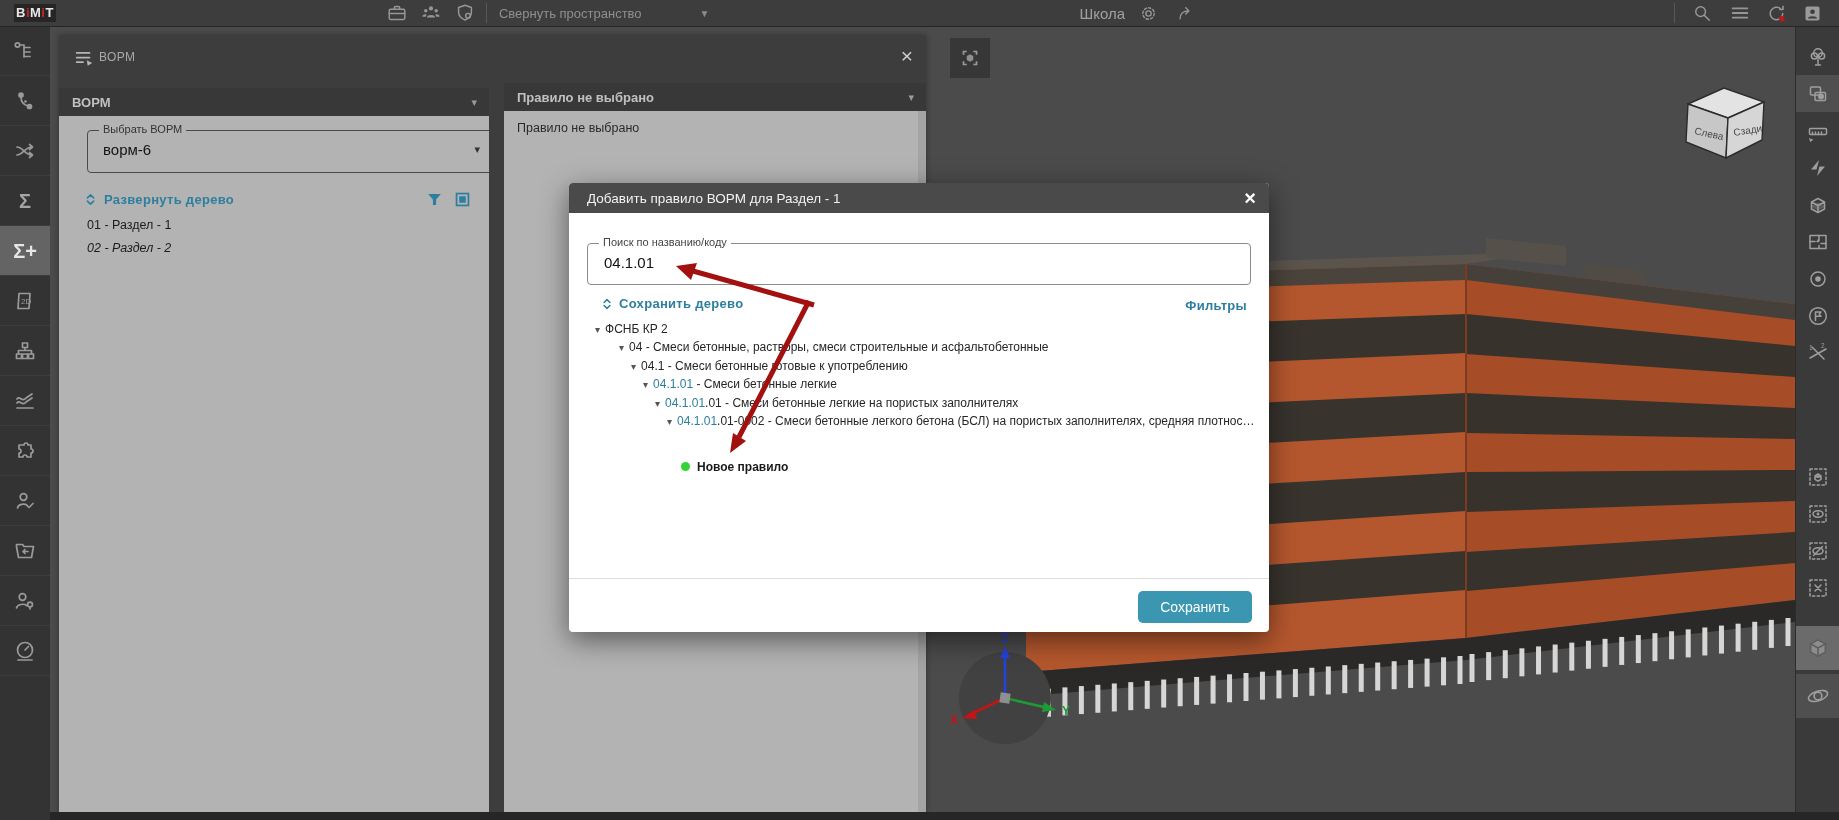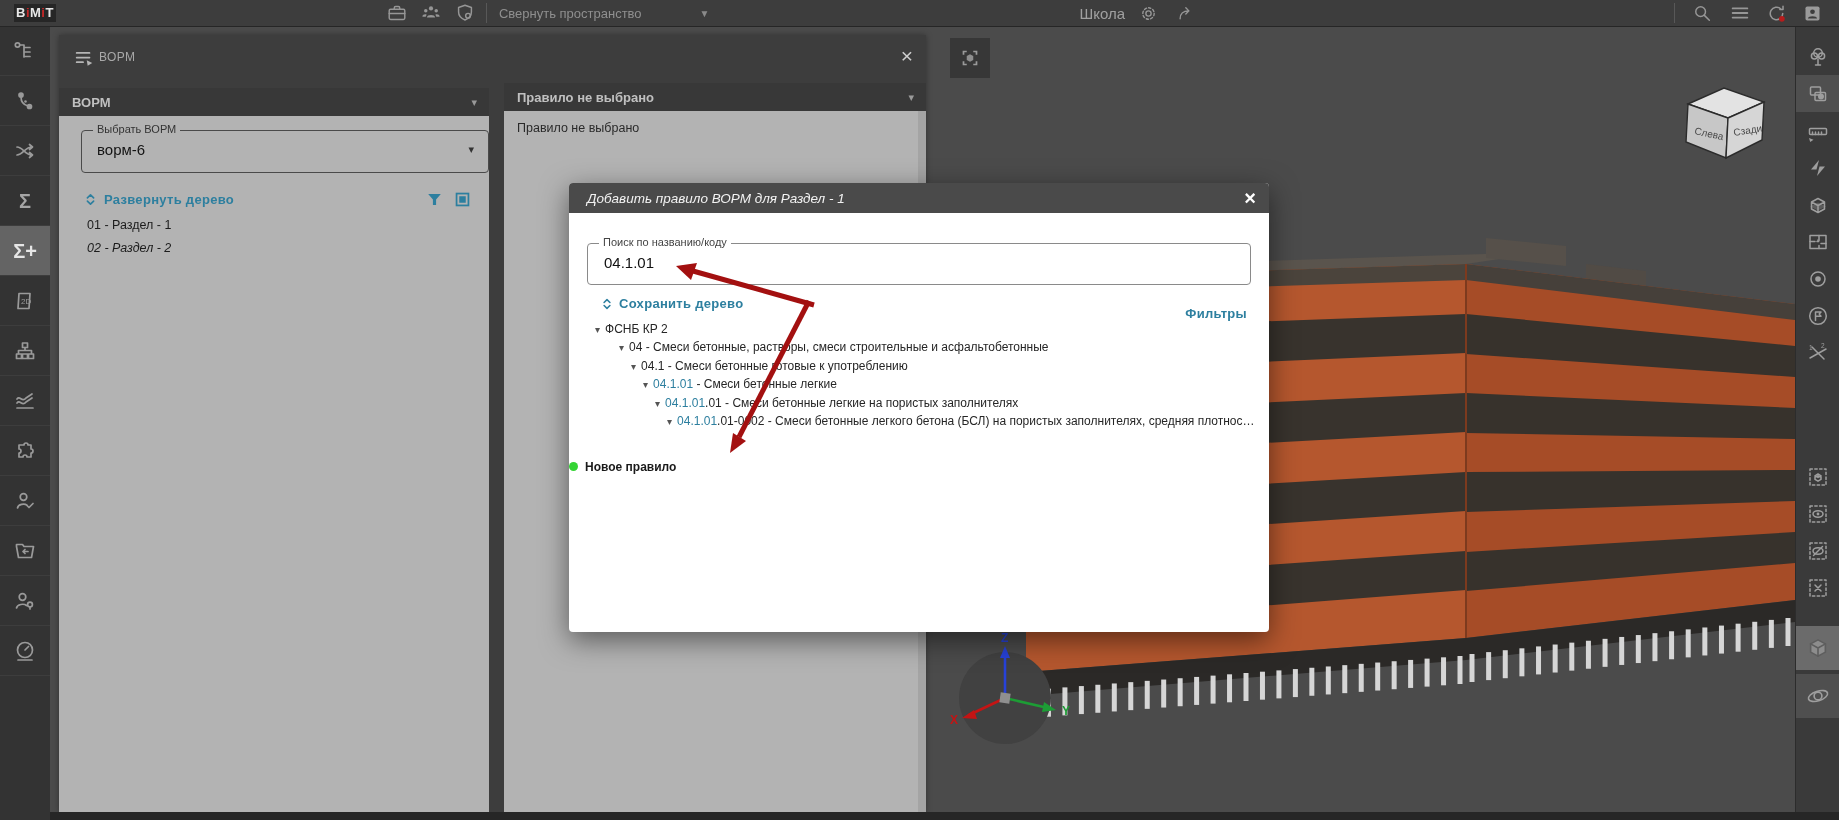--- a/index.html
+++ b/index.html
@@ -59,36 +59,36 @@
   .rtoolbar{left:1795px;top:26px;width:44px;height:794px;background:#3a3a3a;border-left:1px solid #2c2c2c;z-index:20;}
   .rt-cell{position:absolute;left:0;width:44px;height:37px;display:flex;align-items:center;justify-content:center;}
   .rt-cell svg{stroke:#9e9e9e;fill:none;stroke-width:1.5;stroke-linecap:round;stroke-linejoin:round;}
   .rt-cell.big{height:44px;}
   .rt-cell.active{background:#6b6b6b;}
   .rt-cell.semi{background:#4f4f4f;}
   
   .modal{left:569px;top:183px;width:700px;height:449px;background:#fff;border-radius:4px;
          box-shadow:0 8px 28px rgba(0,0,0,.5);z-index:40;overflow:hidden;}
   .m-head{position:absolute;left:0;top:0;right:0;height:30px;background:#4a4a4a;display:flex;align-items:center;}
-  .m-head .t{color:#f2f2f2;font-size:13.5px;margin-left:18px;font-style:italic;}
+  .m-head .t{color:#f2f2f2;font-size:13.5px;margin-left:18px;}
   .m-close{margin-left:auto;margin-right:13px;color:#fff;font-size:20px;font-weight:bold;line-height:20px;}
   .m-field{position:absolute;left:18px;top:60px;width:662px;height:40px;border:1px solid #8a8a8a;border-radius:4px;}
   .m-field .flabel{position:absolute;top:-8px;left:11px;background:#fff;padding:0 4px;font-size:11px;color:#444;}
   .m-field .fvalue{position:absolute;left:16px;top:10px;font-size:15px;color:#111;}
   .m-linkrow{position:absolute;left:31px;top:113px;right:22px;height:18px;}
-  .m-filters{position:absolute;right:0;top:10px;}
+  .m-filters{position:absolute;right:0;top:2px;}
   .m-collapse{position:absolute;left:0;top:0;display:flex;align-items:center;gap:5px;}
   .m-tree{position:absolute;left:0;top:139px;right:6px;}
   .trow{position:relative;height:18.4px;font-size:12px;color:#262626;white-space:nowrap;}
   .trow .caret{color:#555;font-size:10px;margin-right:5px;}
   .trow .code{color:#2d7f9f;}
   .trow .dot{display:inline-block;width:9px;height:9px;border-radius:50%;background:#35d435;margin-right:7px;}
   .trow.newrule{font-weight:bold;color:#1a1a1a;}
   .lvl0{padding-left:26px;}.lvl1{padding-left:38px;}.lvl2{padding-left:50px;}.lvl3{padding-left:62px;}
-  .lvl4{padding-left:74px;}.lvl5{padding-left:86px;}.lvl6{padding-left:98px;}.lvl7{margin-top:28px;}
+  .lvl4{padding-left:74px;}.lvl5{padding-left:86px;}.lvl6{padding-left:98px;}.lvl7{padding-left:112px;margin-top:28px;}
   .m-footer{position:absolute;left:0;right:0;top:395px;bottom:0;border-top:1px solid #ddd;}
   .save-btn{position:absolute;right:17px;top:12px;width:114px;height:32px;background:#3b97b1;border:none;
             border-radius:5px;color:#fff;font-size:14px;font-family:inherit;}
   .bottom-strip{left:50px;top:812px;width:1789px;height:8px;background:#262626;z-index:25;}
   .arrows{left:0;top:0;width:1839px;height:820px;z-index:60;pointer-events:none;}
 </style>
 </head>
 <body>
 
 <div class="abs topbar">
@@ -459,21 +459,21 @@
   </span>
   <span class="abs wrap-title">ВОРМ</span>
   <span class="abs wrap-close">×</span>
 
   <div class="abs panel panel1">
     <div class="p-head">
       <span class="t">ВОРМ</span>
       <span class="c">▾</span>
     </div>
     <div class="p-body">
-      <div class="field" style="left:22px;top:14px;width:406px;height:41px;">
+      <div class="field" style="left:28px;top:14px;width:406px;height:41px;">
         <span class="flabel">Выбрать ВОРМ</span>
         <span class="fvalue">ворм-6</span>
         <span class="fcaret">▾</span>
       </div>
       <div class="abs" style="left:24px;top:76px;display:flex;align-items:center;gap:6px;">
         <svg width="15" height="15" viewBox="0 0 24 24" style="stroke:#2d7f9f;fill:none;stroke-width:2.6;stroke-linecap:round;stroke-linejoin:round;">
           <path d="M7 9.5l5-5 5 5M7 14.5l5 5 5-5"></path>
         </svg>
         <span class="link-teal">Развернуть дерево</span>
       </div>
@@ -525,20 +525,23 @@
   </div>
   <div class="m-tree">
     <div class="trow lvl0"><span class="caret">▾</span><span class="code"></span><span>ФСНБ КР 2</span></div>
     <div class="trow lvl2"><span class="caret">▾</span><span class="code"></span><span>04 - Смеси бетонные, растворы, смеси строительные и асфальтобетонные</span></div>
     <div class="trow lvl3"><span class="caret">▾</span><span class="code"></span><span>04.1 - Смеси бетонные готовые к употреблению</span></div>
     <div class="trow lvl4"><span class="caret">▾</span><span class="code">04.1.01</span><span> - Смеси бетонные легкие</span></div>
     <div class="trow lvl5"><span class="caret">▾</span><span class="code">04.1.01</span><span>.01 - Смеси бетонные легкие на пористых заполнителях</span></div>
     <div class="trow lvl6"><span class="caret">▾</span><span class="code">04.1.01</span><span>.01-0002 - Смеси бетонные легкого бетона (БСЛ) на пористых заполнителях, средняя плотнос…</span></div>
     <div class="trow lvl7 newrule"><span class="dot"></span><span>Новое правило</span></div>
   </div>
+  <div class="m-footer">
+    <button class="save-btn">Сохранить</button>
+  </div>
 </div>
 
 <svg class="abs arrows" viewBox="0 0 1839 820">
   <g fill="#a31010">
     <line x1="814" y1="305" x2="693" y2="271" stroke="#a31010" stroke-width="5"></line>
     <polygon points="676,266 697,263 691,280"></polygon>
     <line x1="809" y1="301" x2="739" y2="437" stroke="#a31010" stroke-width="5"></line>
     <polygon points="730,453 746,441 733,433"></polygon>
   </g>
 </svg>

